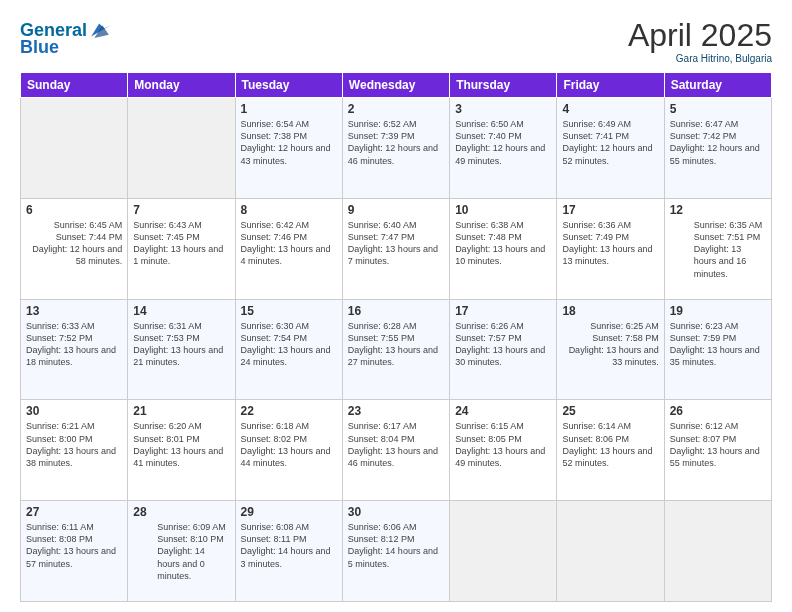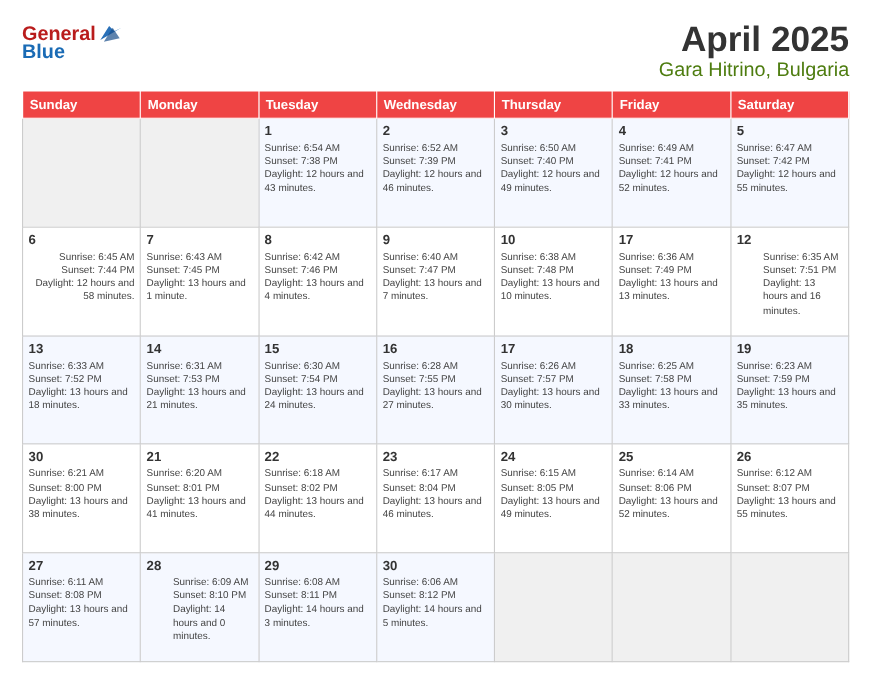--- a/index.html
+++ b/index.html
@@ -23,52 +23,52 @@
       align-items: flex-start;
       margin-bottom: 8px;
     }
     .logo {
       display: flex;
       align-items: center;
     }
     .logo-text-general {
       font-size: 18px;
       font-weight: bold;
-      color: #b91c1c;
+      color: #0369a1;
     }
     .logo-text-blue {
       font-size: 18px;
       font-weight: bold;
       color: #1a6bb5;
     }
     .logo-icon {
       width: 24px;
       height: 24px;
       margin-left: 1px;
     }
     .title-block {
       text-align: right;
     }
     .month-title {
       font-size: 32px;
-      font-weight: bold;
+      font-weight: normal;
       color: #333;
       line-height: 1.1;
     }
     .location {
-      font-size: 18px;
-      color: #4d7c0f;
+      font-size: 10px;
+      color: #0c4a6e;
     }
     table {
       width: 100%;
       border-collapse: collapse;
       flex: 1;
     }
     thead tr th {
-      background-color: #ef4444;
+      background-color: #6d28d9;
       color: #fff;
       font-size: 12px;
       font-weight: bold;
       padding: 5px 6px;
       text-align: left;
       border: 1px solid #fff;
     }
     tbody tr td {
       vertical-align: top;
       border: 1px solid #ccc;
@@ -243,21 +243,21 @@
 Daylight: 13 hours and 27 minutes.</div>
           </td>
           <td>
             <span class="day-num">17</span>
             <div class="day-info" style="white-space: pre-line;">Sunrise: 6:26 AM
 Sunset: 7:57 PM
 Daylight: 13 hours and 30 minutes.</div>
           </td>
           <td>
             <span class="day-num">18</span>
-            <div class="day-info" style="white-space: pre-line;">Sunrise: 6:25 AM
+            <div class="day-info" style="white-space: pre-line; text-align: right;">Sunrise: 6:25 AM
 Sunset: 7:58 PM
 Daylight: 13 hours and 33 minutes.</div>
           </td>
           <td>
             <span class="day-num">19</span>
             <div class="day-info" style="white-space: pre-line;">Sunrise: 6:23 AM
 Sunset: 7:59 PM
 Daylight: 13 hours and 35 minutes.</div>
           </td>
         </tr>

